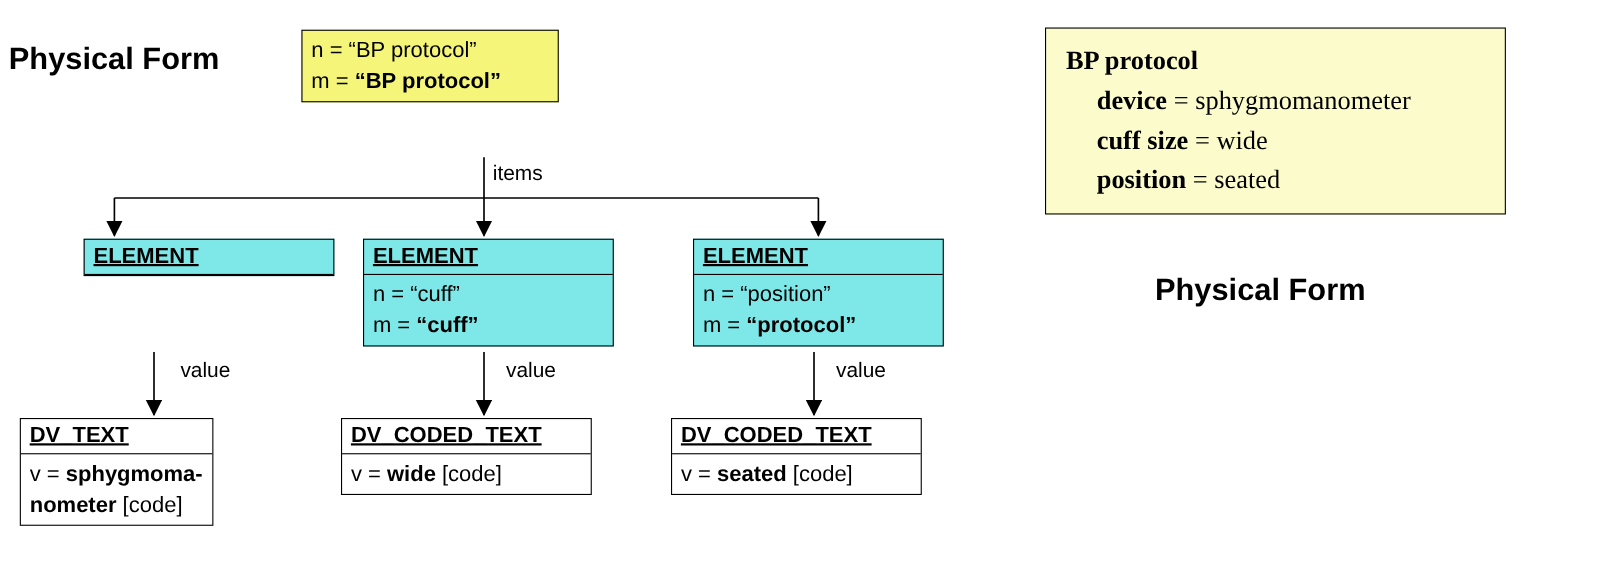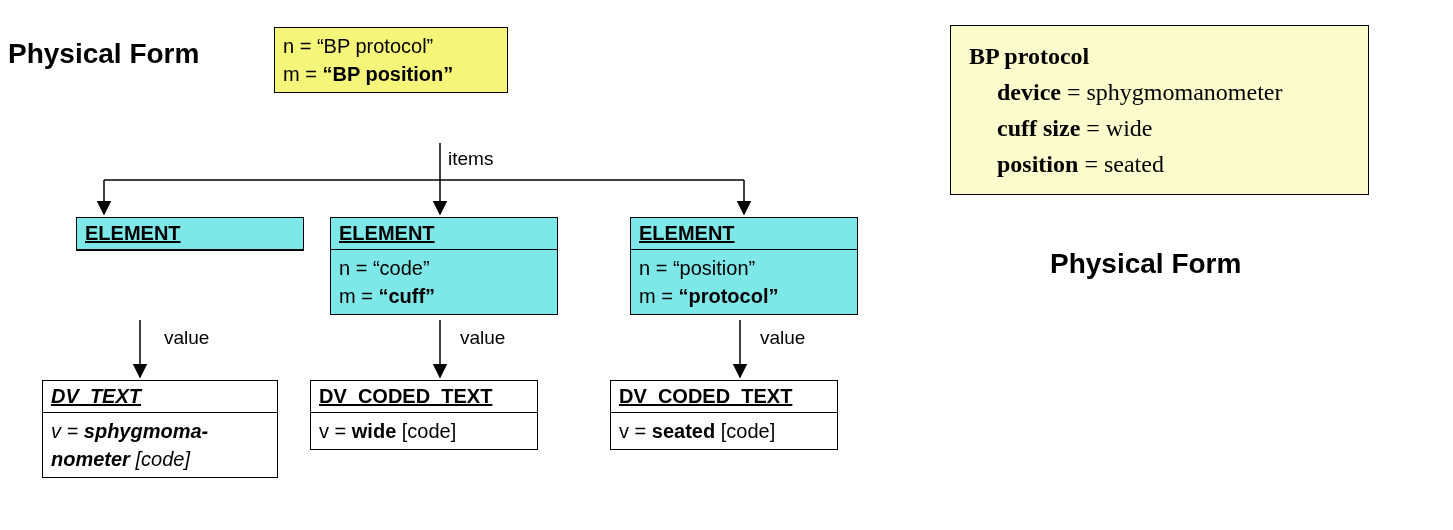--- a/index.html
+++ b/index.html
@@ -58,49 +58,49 @@
 </style>
 </head>
 <body>
 
 <div class="title" style="left:8px; top:38px;text-align:right;">Physical Form</div>
 <div class="title" style="left:1050px; top:248px;">Physical Form</div>
 
 <div class="box yellow" style="left:274px; top:27px; width:234px;">
   <div class="box-body">
     <div>n = “BP protocol”</div>
-    <div><span>m = </span><span class="b">“BP position”</span></div>
+    <div><span>m = </span><span class="b">“BP protocol”</span></div>
   </div>
 </div>
 <div class="edge-label" style="left:448px; top:148px;">items</div>
 
 <div class="box cyan" style="left:76px; top:217px; width:228px;">
   <div class="box-header">ELEMENT</div>
 </div>
 <div class="edge-label" style="left:164px; top:327px;">value</div>
 
 <div class="box cyan" style="left:330px; top:217px; width:228px;">
   <div class="box-header">ELEMENT</div>
   <div class="box-body">
-    <div>n = “code”</div>
+    <div>n = “cuff”</div>
     <div><span>m = </span><span class="b">“cuff”</span></div>
   </div>
 </div>
 <div class="edge-label" style="left:460px; top:327px;">value</div>
 
 <div class="box cyan" style="left:630px; top:217px; width:228px;">
   <div class="box-header">ELEMENT</div>
   <div class="box-body">
     <div>n = “position”</div>
     <div><span>m = </span><span class="b">“protocol”</span></div>
   </div>
 </div>
 <div class="edge-label" style="left:760px; top:327px;">value</div>
 
-<div class="box white" style="left:42px; top:380px; width:236px;font-style:italic;">
+<div class="box white" style="left:18px; top:380px; width:176px;">
   <div class="box-header">DV_TEXT</div>
   <div class="box-body">
     <span>v = </span><span class="b">sphygmoma-<br>nometer</span><span> [code]</span>
   </div>
 </div>
 
 <div class="box white" style="left:310px; top:380px; width:228px;">
   <div class="box-header">DV_CODED_TEXT</div>
   <div class="box-body">
     <span>v = </span><span class="b">wide</span><span> [code]</span>

